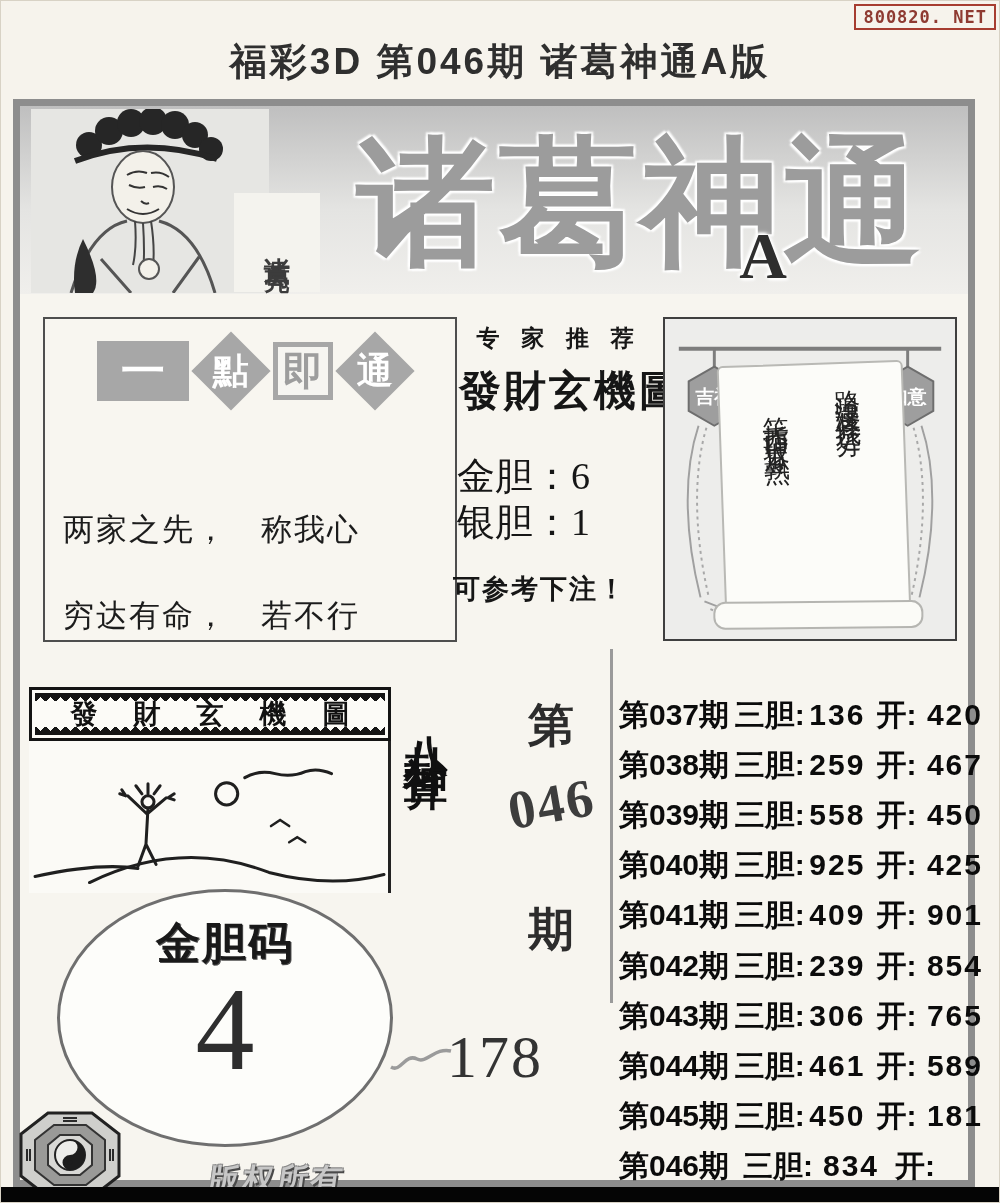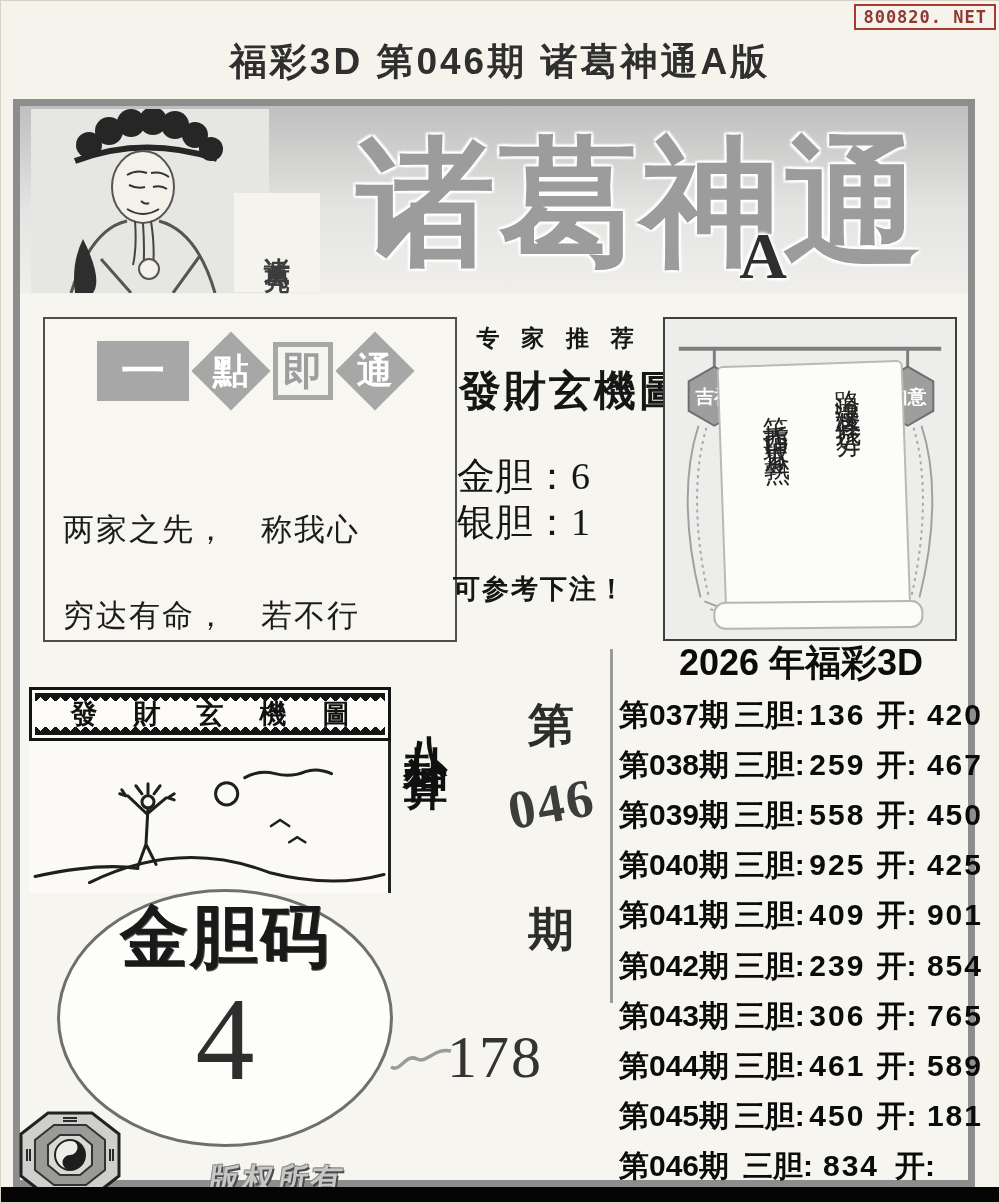--- a/index.html
+++ b/index.html
@@ -90,21 +90,21 @@
   
   .history-title{left:620px;top:638px;width:360px;text-align:center;font-size:36px;font-weight:bold;color:#0c0c0c;white-space:nowrap;}
   .history-rows{left:618px;top:694px;width:364px;height:492px;display:flex;flex-direction:column;justify-content:space-between;}
   .h-row{display:flex;align-items:baseline;font-weight:bold;color:#0b0b0b;font-size:30px;white-space:nowrap;}
   .h-issue{width:124px;} .h-danl{width:80px;} .h-dan{width:72px;letter-spacing:2px;}
   .h-openl{width:54px;} .h-open{letter-spacing:2px;}
 
   
   .gold-ellipse{left:56px;top:888px;width:336px;height:258px;border:3px solid #6f6f6f;border-radius:50%;
                 background:#fdfdfa;box-sizing:border-box;text-align:center;}
-  .gold-label{font-family:"Liberation Serif",serif;font-weight:bold;font-size:68px;color:#191919;
+  .gold-label{margin-top:22px;font-family:"Liberation Serif",serif;font-weight:bold;font-size:44px;color:#191919;
               letter-spacing:2px;text-shadow:1px 1px 0 #4d4d4d;}
   .gold-number{font-family:"Liberation Serif",serif;font-size:118px;color:#2e2e2e;line-height:1;margin-top:-2px;}
   .squiggle{left:388px;top:1040px;width:64px;height:42px;}
   .side-number{left:446px;top:1022px;font-family:"Liberation Serif",serif;font-size:60px;color:#333;letter-spacing:2px;}
 
   
   .bagua-icon{left:14px;top:1106px;width:110px;height:96px;}
   .copyright{left:208px;top:1158px;font-size:31px;font-weight:bold;color:#c7c7c7;transform:skewX(-8deg);
              text-shadow:2px 2px 0 #4a4a4a,-1px -1px 0 #8a8a8a,1px -1px 0 #8a8a8a,-1px 1px 0 #8a8a8a;letter-spacing:3px;}
   .bottom-bar{left:0;top:1186px;width:1000px;height:17px;background:#050505;}
@@ -212,21 +212,20 @@
   <div class="abs bagua-label">八卦神算</div>
 
   <div class="abs issue-vert">
     <span class="iv-prefix">第</span>
     <span class="iv-number">046</span>
     <span class="iv-suffix">期</span>
   </div>
 
   <div class="abs divider-v"></div>
 
-  <div class="abs history-title">2026 年福彩3D</div>
   <div class="abs history-rows">
       <div class="h-row">
         <span class="h-issue">第037期</span>
         <span class="h-danl">三胆:</span>
         <span class="h-dan">136</span>
         <span class="h-openl">开:</span>
         <span class="h-open">420</span>
       </div>
       <div class="h-row">
         <span class="h-issue">第038期</span>

